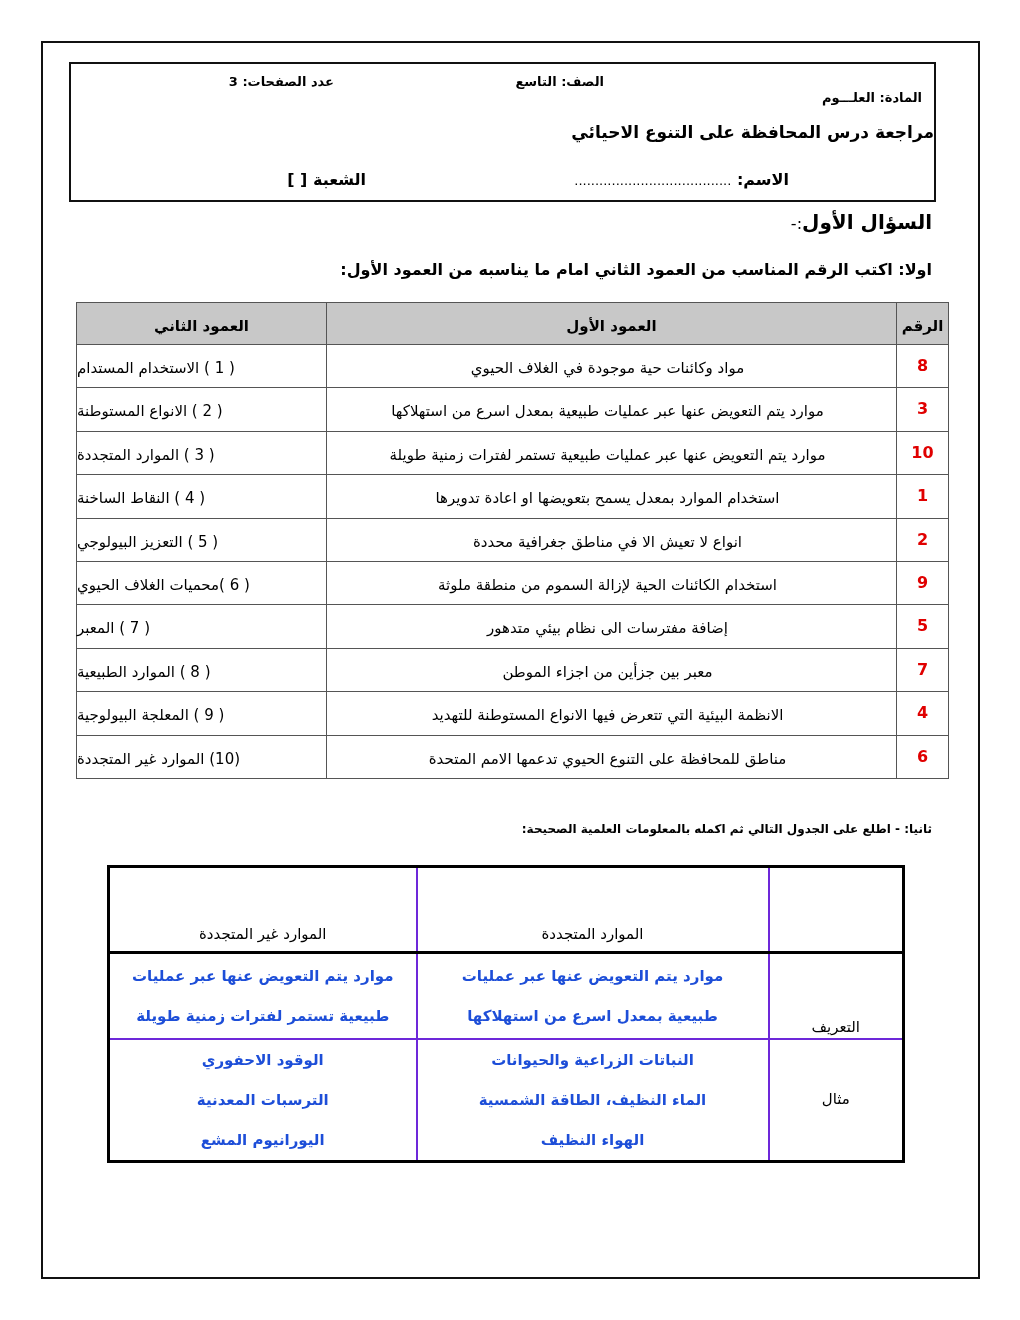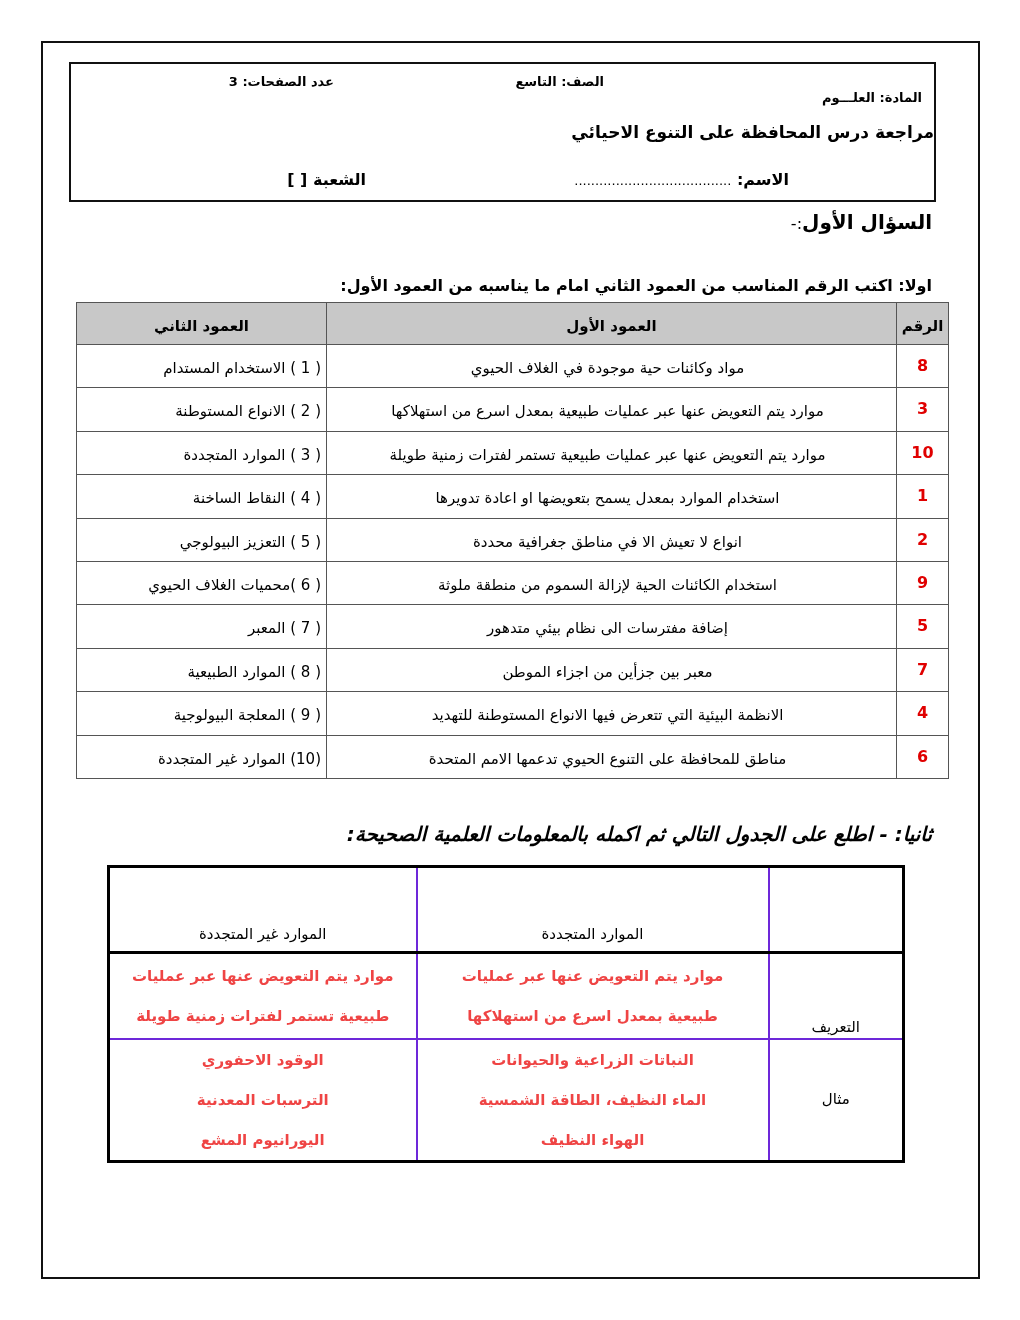--- a/index.html
+++ b/index.html
@@ -25,55 +25,55 @@
   .hdr-name .dots { font-weight: normal; font-size: 13px; letter-spacing: 0.5px; }
   .hdr-section { position: absolute; right: 568px; top: 0; }
 
   .q1-title {
     position: absolute; right: 88px; top: 210px; direction: rtl;
     font-size: 20px; font-weight: bold;
   }
   .q1-title .sfx { font-weight: normal; font-size: 16px; }
 
   .part1-instr {
-    position: absolute; right: 88px; top: 276px; direction: rtl;
+    position: absolute; right: 88px; top: 260px; direction: rtl;
     font-size: 16px; font-weight: bold; margin-left: 28px;
   }
 
   table.match {
     position: absolute; left: 76px; top: 302px; width: 873px;
     border-collapse: collapse; direction: rtl;
   }
   table.match th, table.match td {
     border: 1px solid #555; height: 43.4px; vertical-align: top;
     font-size: 15px; padding-top: 14px;
   }
   table.match th {
     background: #c8c8c8; font-weight: bold; text-align: center; height: 42px;
   }
   table.match td.num { width: 52px; text-align: center; color: #e00000; font-weight: bold; font-size: 16px; padding-top: 11px; }
   table.match td.col1 { width: 570px; text-align: center; padding-right: 8px; }
-  table.match td.col2 { text-align: right; padding-right: 5px; margin-top: 32px; }
+  table.match td.col2 { text-align: left; padding-right: 5px; margin-top: 32px; }
 
   .part2-instr {
     position: absolute; right: 88px; top: 822px; direction: rtl;
-    font-size: 20px; font-weight: bold; font-style: italic;
+    font-size: 12px; font-weight: bold;
   }
 
   table.compare {
     position: absolute; left: 107px; top: 865px; width: 798px; height: 297px;
     border-collapse: collapse; direction: rtl; border: 3px solid #000;
   }
   table.compare td { border: 2px solid #6d28d9; text-align: center; font-size: 15px; }
   table.compare tr.head td { height: 86px; vertical-align: bottom; padding-bottom: 8px; }
   table.compare tr.def td { height: 86px; }
   table.compare td.rowlabel { width: 135px; vertical-align: bottom; padding-bottom: 2px; }
   table.compare tr.ex td.rowlabel { vertical-align: middle; }
   table.compare td.c-ren { width: 352px; }
-  table.compare .ans { color: #ef4444; font-weight: bold; font-size: 15px; line-height: 40px; }
+  table.compare .ans { color: #1d4ed8; font-weight: bold; font-size: 15px; line-height: 40px; }
   table.compare tr.head { border-bottom: 3px solid #000; }
 </style>
 </head>
 <body>
 
 <div class="page-frame"></div>
 
 <div class="header-box">
   <div class="hdr-row1">
     <span class="hdr-subject">

